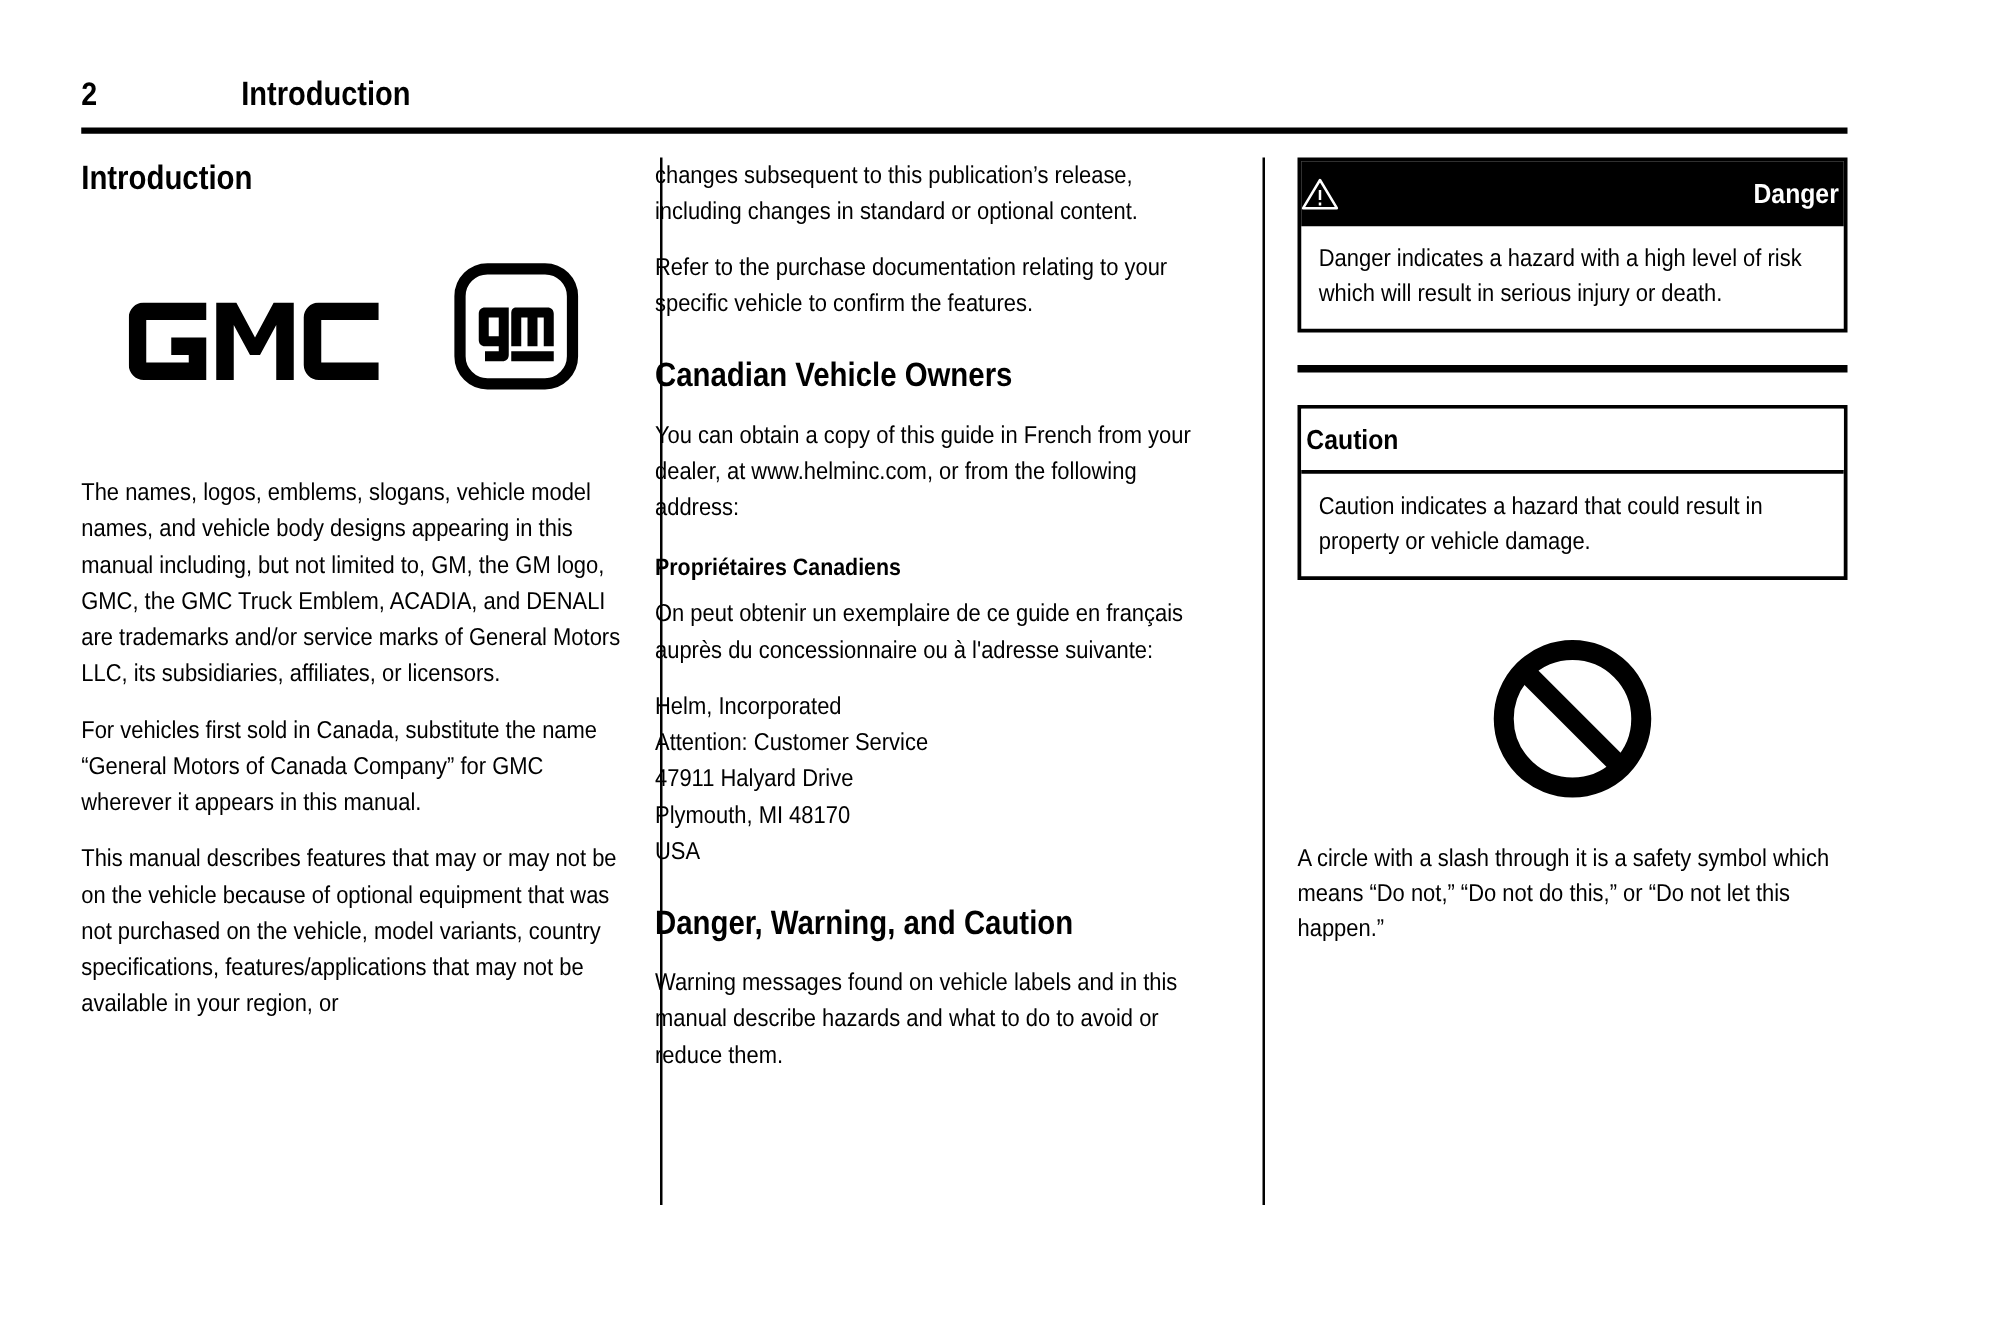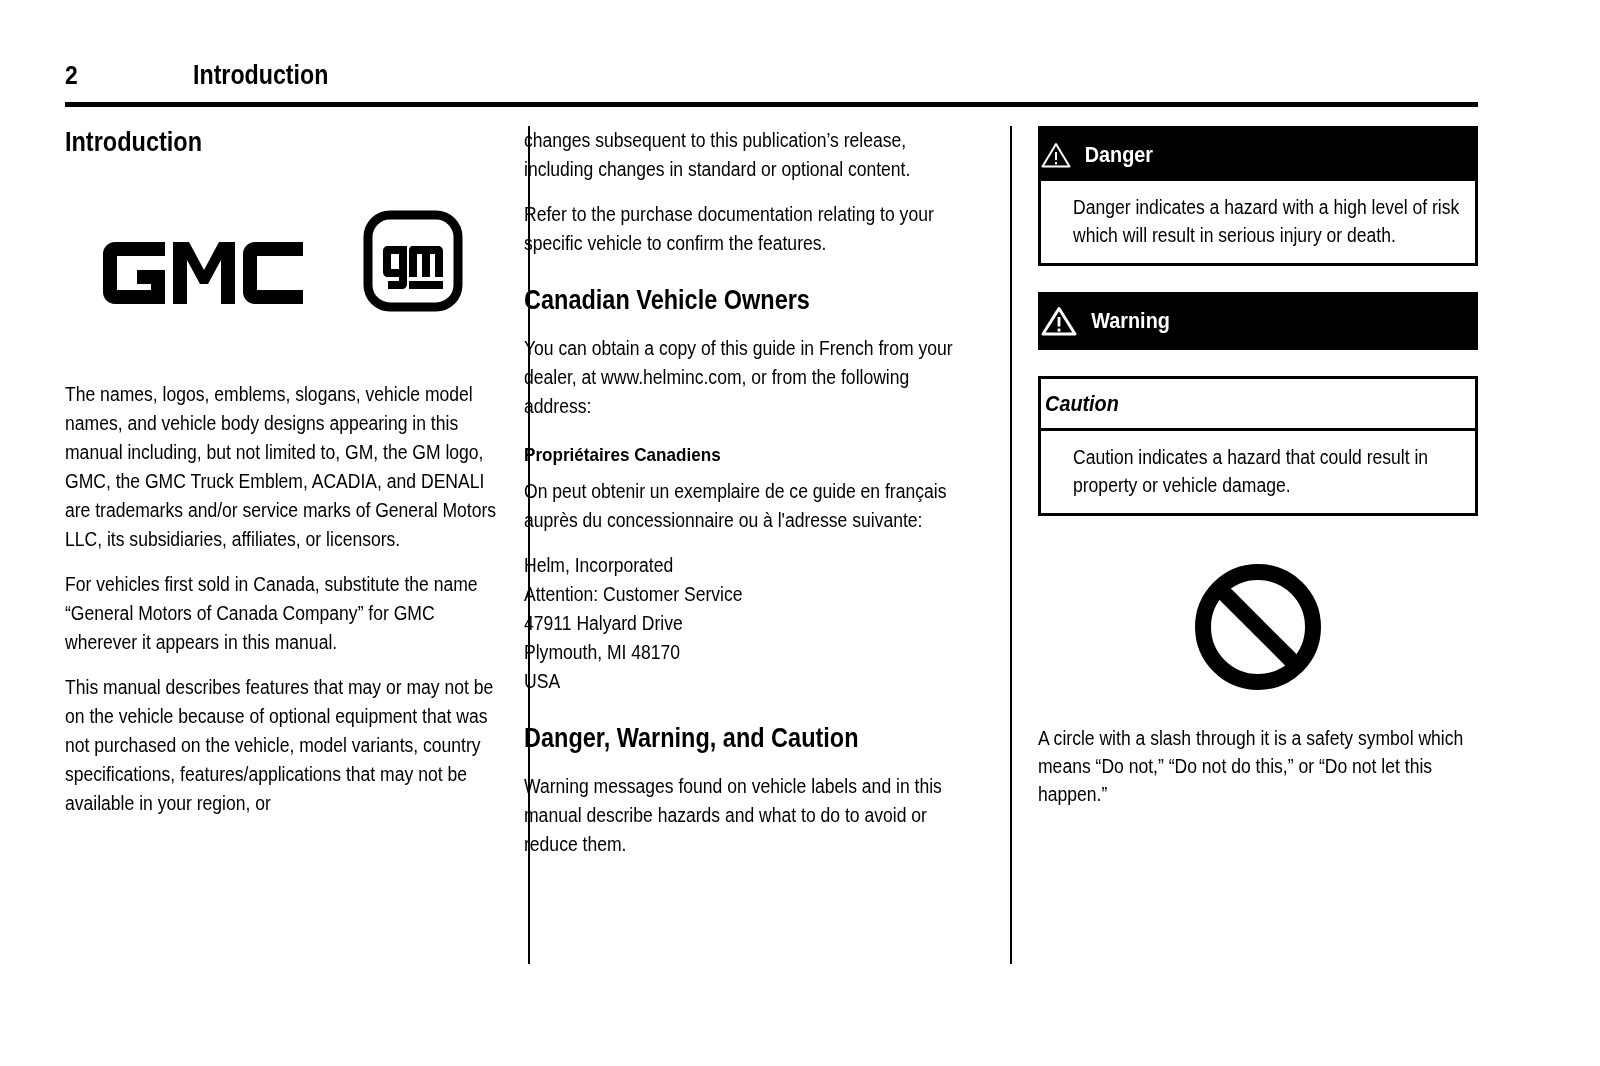--- a/index.html
+++ b/index.html
@@ -141,43 +141,42 @@
   .alert {
     border: 3px solid #000;
     margin-bottom: 26px;
     background: #fff;
     box-sizing: border-box;
   }
   .alert-head {
     height: 52px;
     display: flex;
     align-items: center;
-    justify-content: flex-start;
+    justify-content: space-between;
     gap: 10px;
     box-sizing: border-box;
   }
   .alert-head.dark {
     background: #000;
     color: #fff;
   }
   .alert-head.light {
     background: #fff;
     color: #000;
     border-bottom: 3px solid #000;
-    font-style: italic;
   }
   .alert-title {
     font-size: 22px;
     font-weight: bold;
     line-height: 24px;
     transform: scaleX(0.9);
     transform-origin: center center;
   }
   .alert-body {
-    padding: 12px 14px 14px 32px;
+    padding: 12px 14px 14px 14px;
   }
   .alert-body p {
     margin: 0;
     font-size: 19.5px;
     line-height: 28px;
     transform: scaleX(0.9);
     transform-origin: left top;
     width: 111%;
   }
   .tri-icon { display: block; }
@@ -290,30 +289,20 @@
           </svg>
         </span>
         <span class="alert-title">Danger</span>
       </div>
       <div class="alert-body">
         <p>Danger indicates a hazard with a high level of risk which will result in serious injury or death.</p>
       </div>
     </div>
 
     <div class="alert">
-      <div class="alert-head dark">
-        <span>
-          <svg class="tri-icon" width="36" height="31" viewBox="0 0 36 31" aria-hidden="true">
-            <path d="M18 2.5 L34 28 L2 28 Z" fill="none" stroke="#fff" stroke-width="3" stroke-linejoin="round"></path>
-            <rect x="16.6" y="11" width="2.8" height="9.5" fill="#fff"></rect>
-            <rect x="16.6" y="22.6" width="2.8" height="2.9" fill="#fff"></rect>
-          </svg>
-        </span>
-        <span class="alert-title">Warning</span>
-      </div>
     </div>
 
     <div class="alert">
       <div class="alert-head light">
         <span class="alert-title">Caution</span>
       </div>
       <div class="alert-body">
         <p>Caution indicates a hazard that could result in property or vehicle damage.</p>
       </div>
     </div>

